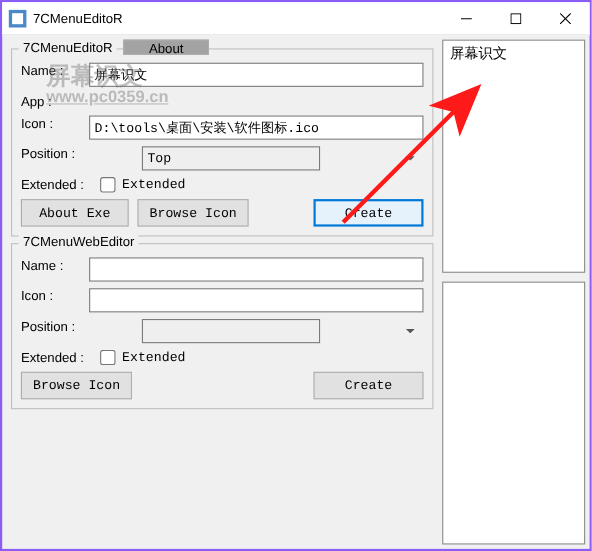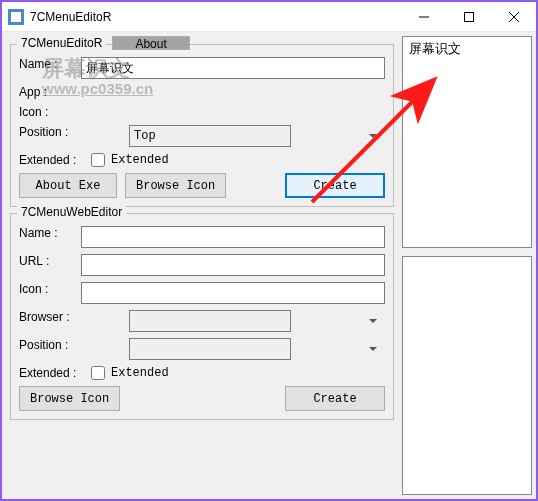--- a/index.html
+++ b/index.html
@@ -76,20 +76,21 @@
 
         <div class="form-row">
           <span class="form-label">Name :</span>
           <input class="text-input" value="屏幕识文" style="">
         </div>
         <div class="form-row">
           <span class="form-label">App :</span>
         </div>
         <div class="form-row">
           <span class="form-label">Icon :</span>
+          <input class="text-input" value="D:\tools\桌面\安装\软件图标.ico" style="">
         </div>
         <div class="form-row">
           <span class="form-label">Position :</span>
           <div class="select-wrap">
             <input class="select-input" readonly="" value="Top" style="">
           </div>
         </div>
         <div class="form-row">
           <span class="form-label" style="width:72px;">Extended :</span>
           <input type="checkbox" class="checkbox" style="">
@@ -105,32 +106,22 @@
       <div class="fieldset">
         <div class="legend-row">
           <span class="legend-text">7CMenuWebEditor</span>
         </div>
 
         <div class="form-row">
           <span class="form-label">Name :</span>
           <input class="text-input" value="" style="">
         </div>
         <div class="form-row">
-          <span class="form-label">URL :</span>
-          <input class="text-input" value="" style="">
-        </div>
-        <div class="form-row">
           <span class="form-label">Icon :</span>
           <input class="text-input" value="" style="">
-        </div>
-        <div class="form-row">
-          <span class="form-label">Browser :</span>
-          <div class="select-wrap">
-            <input class="select-input" readonly="" value="" style="">
-          </div>
         </div>
         <div class="form-row">
           <span class="form-label">Position :</span>
           <div class="select-wrap">
             <input class="select-input" readonly="" value="" style="">
           </div>
         </div>
         <div class="form-row">
           <span class="form-label" style="width:72px;">Extended :</span>
           <input type="checkbox" class="checkbox" style="">

